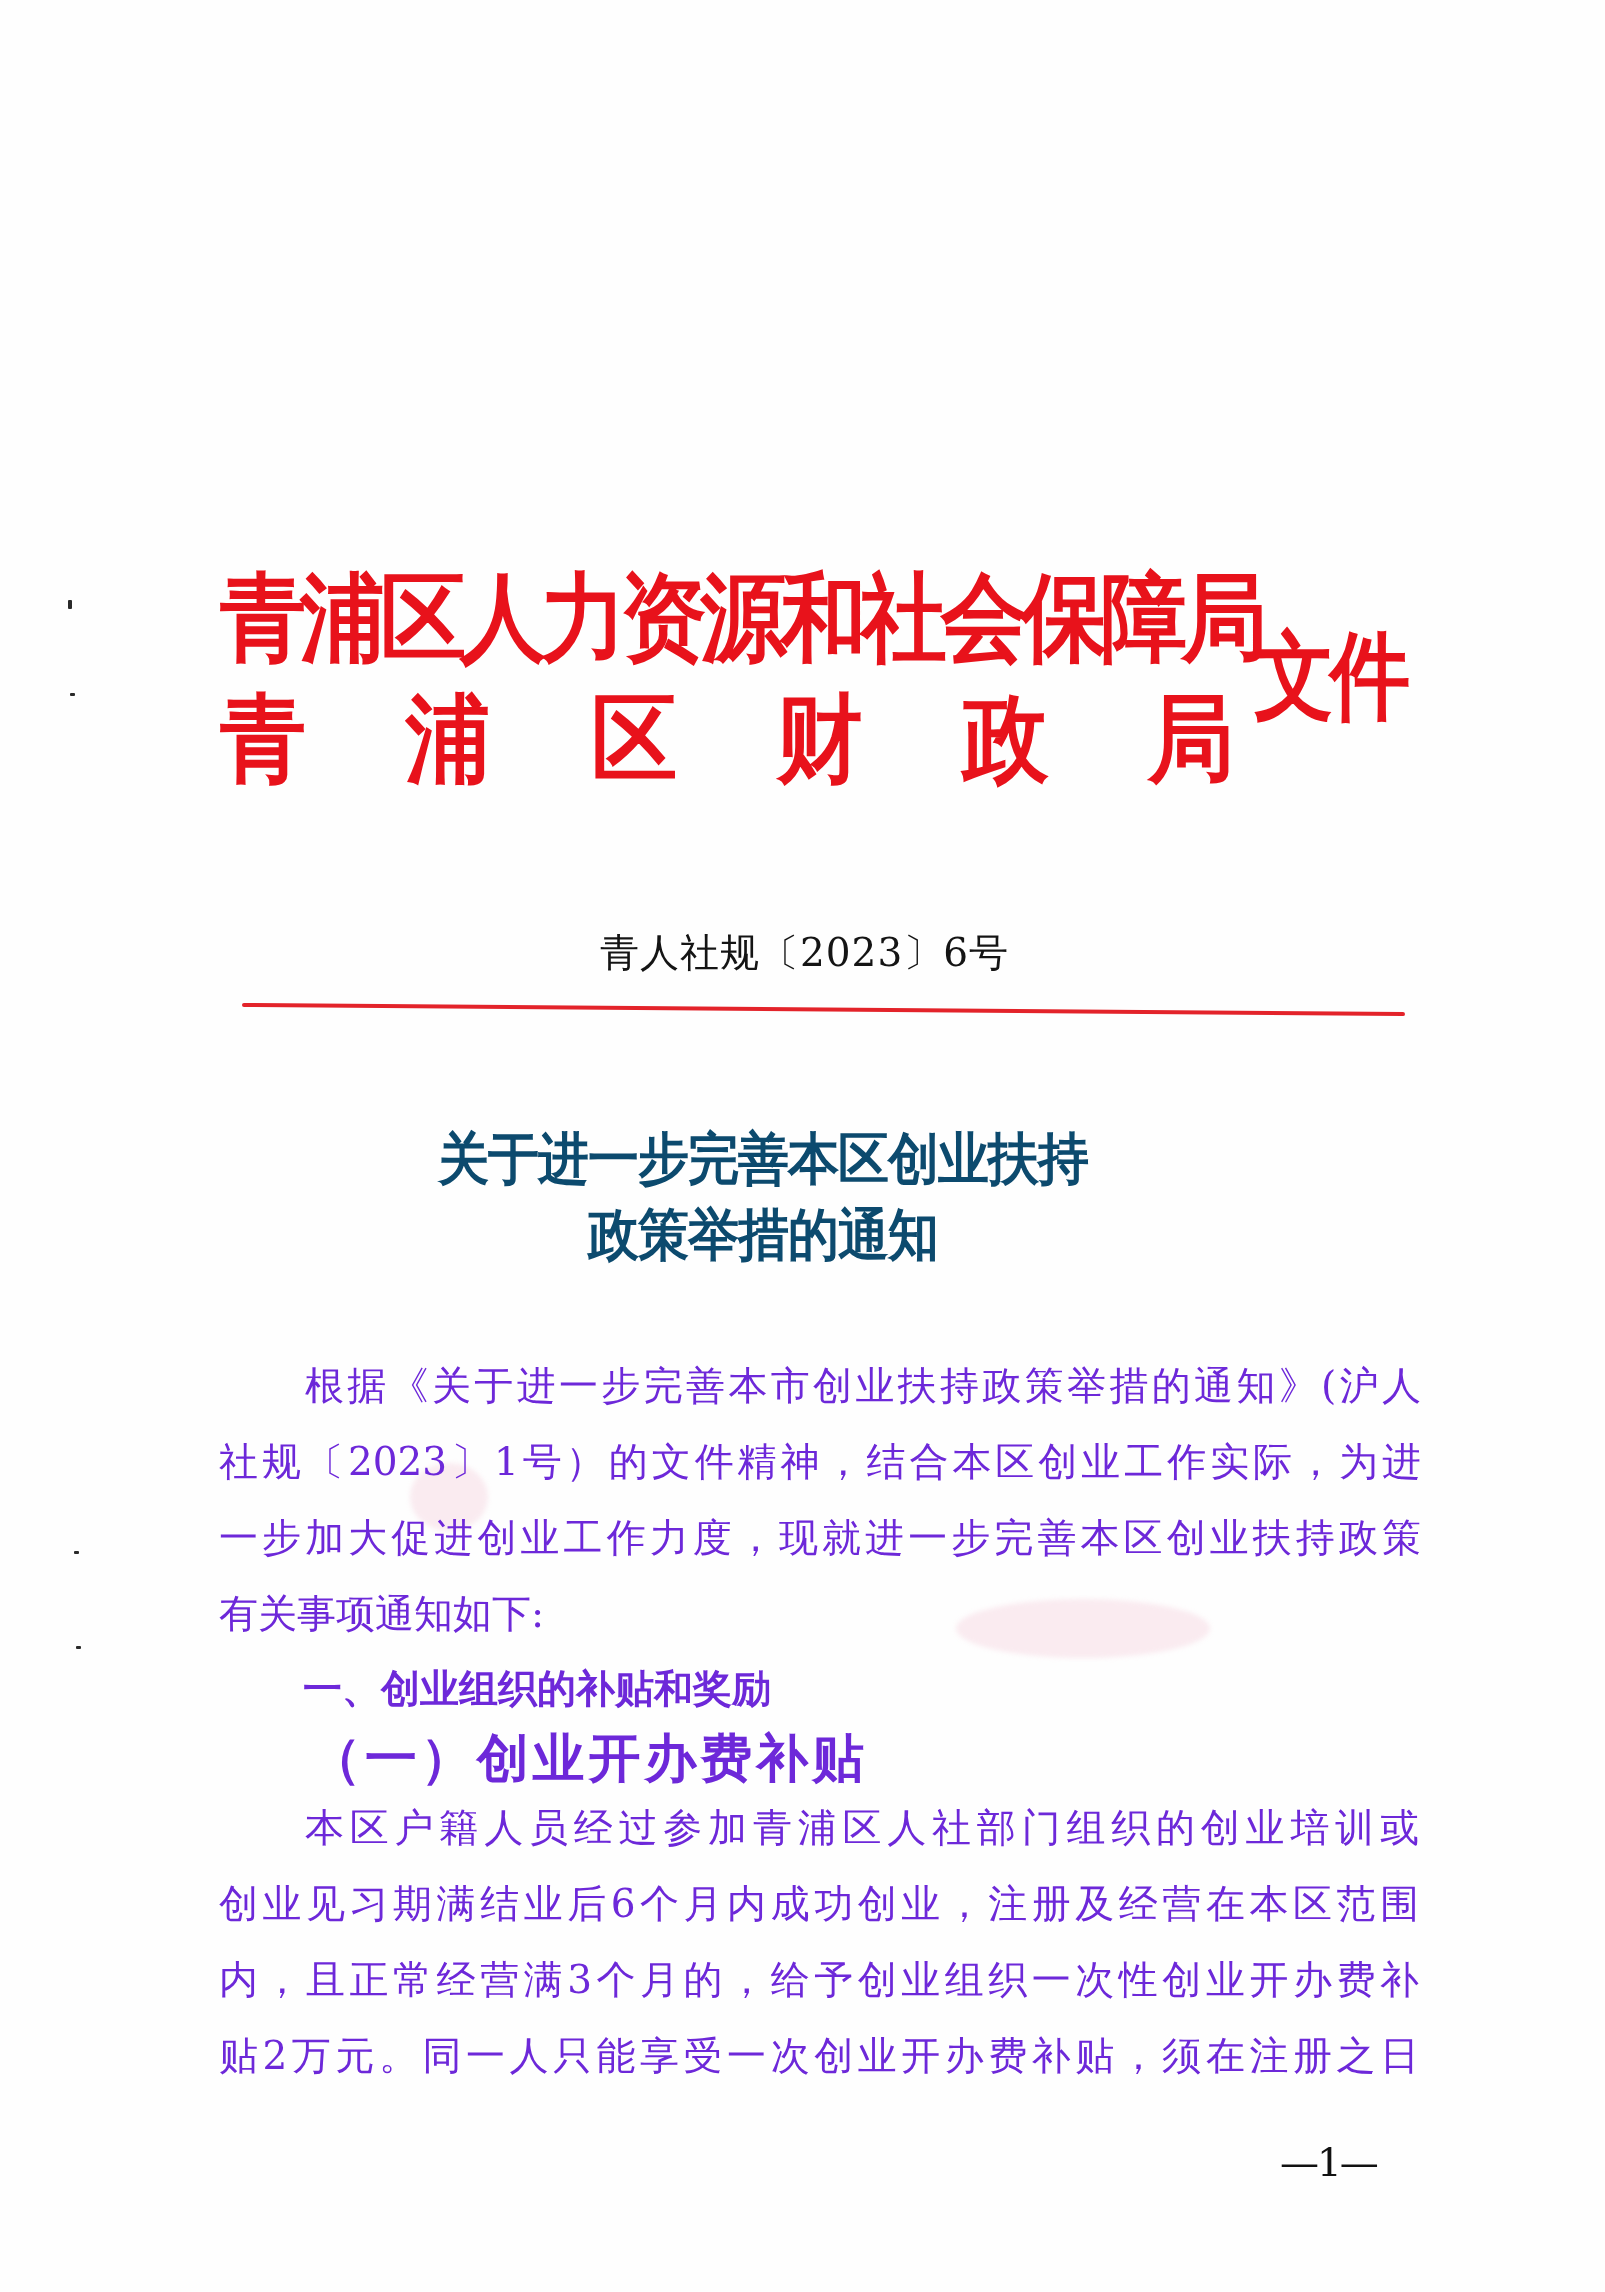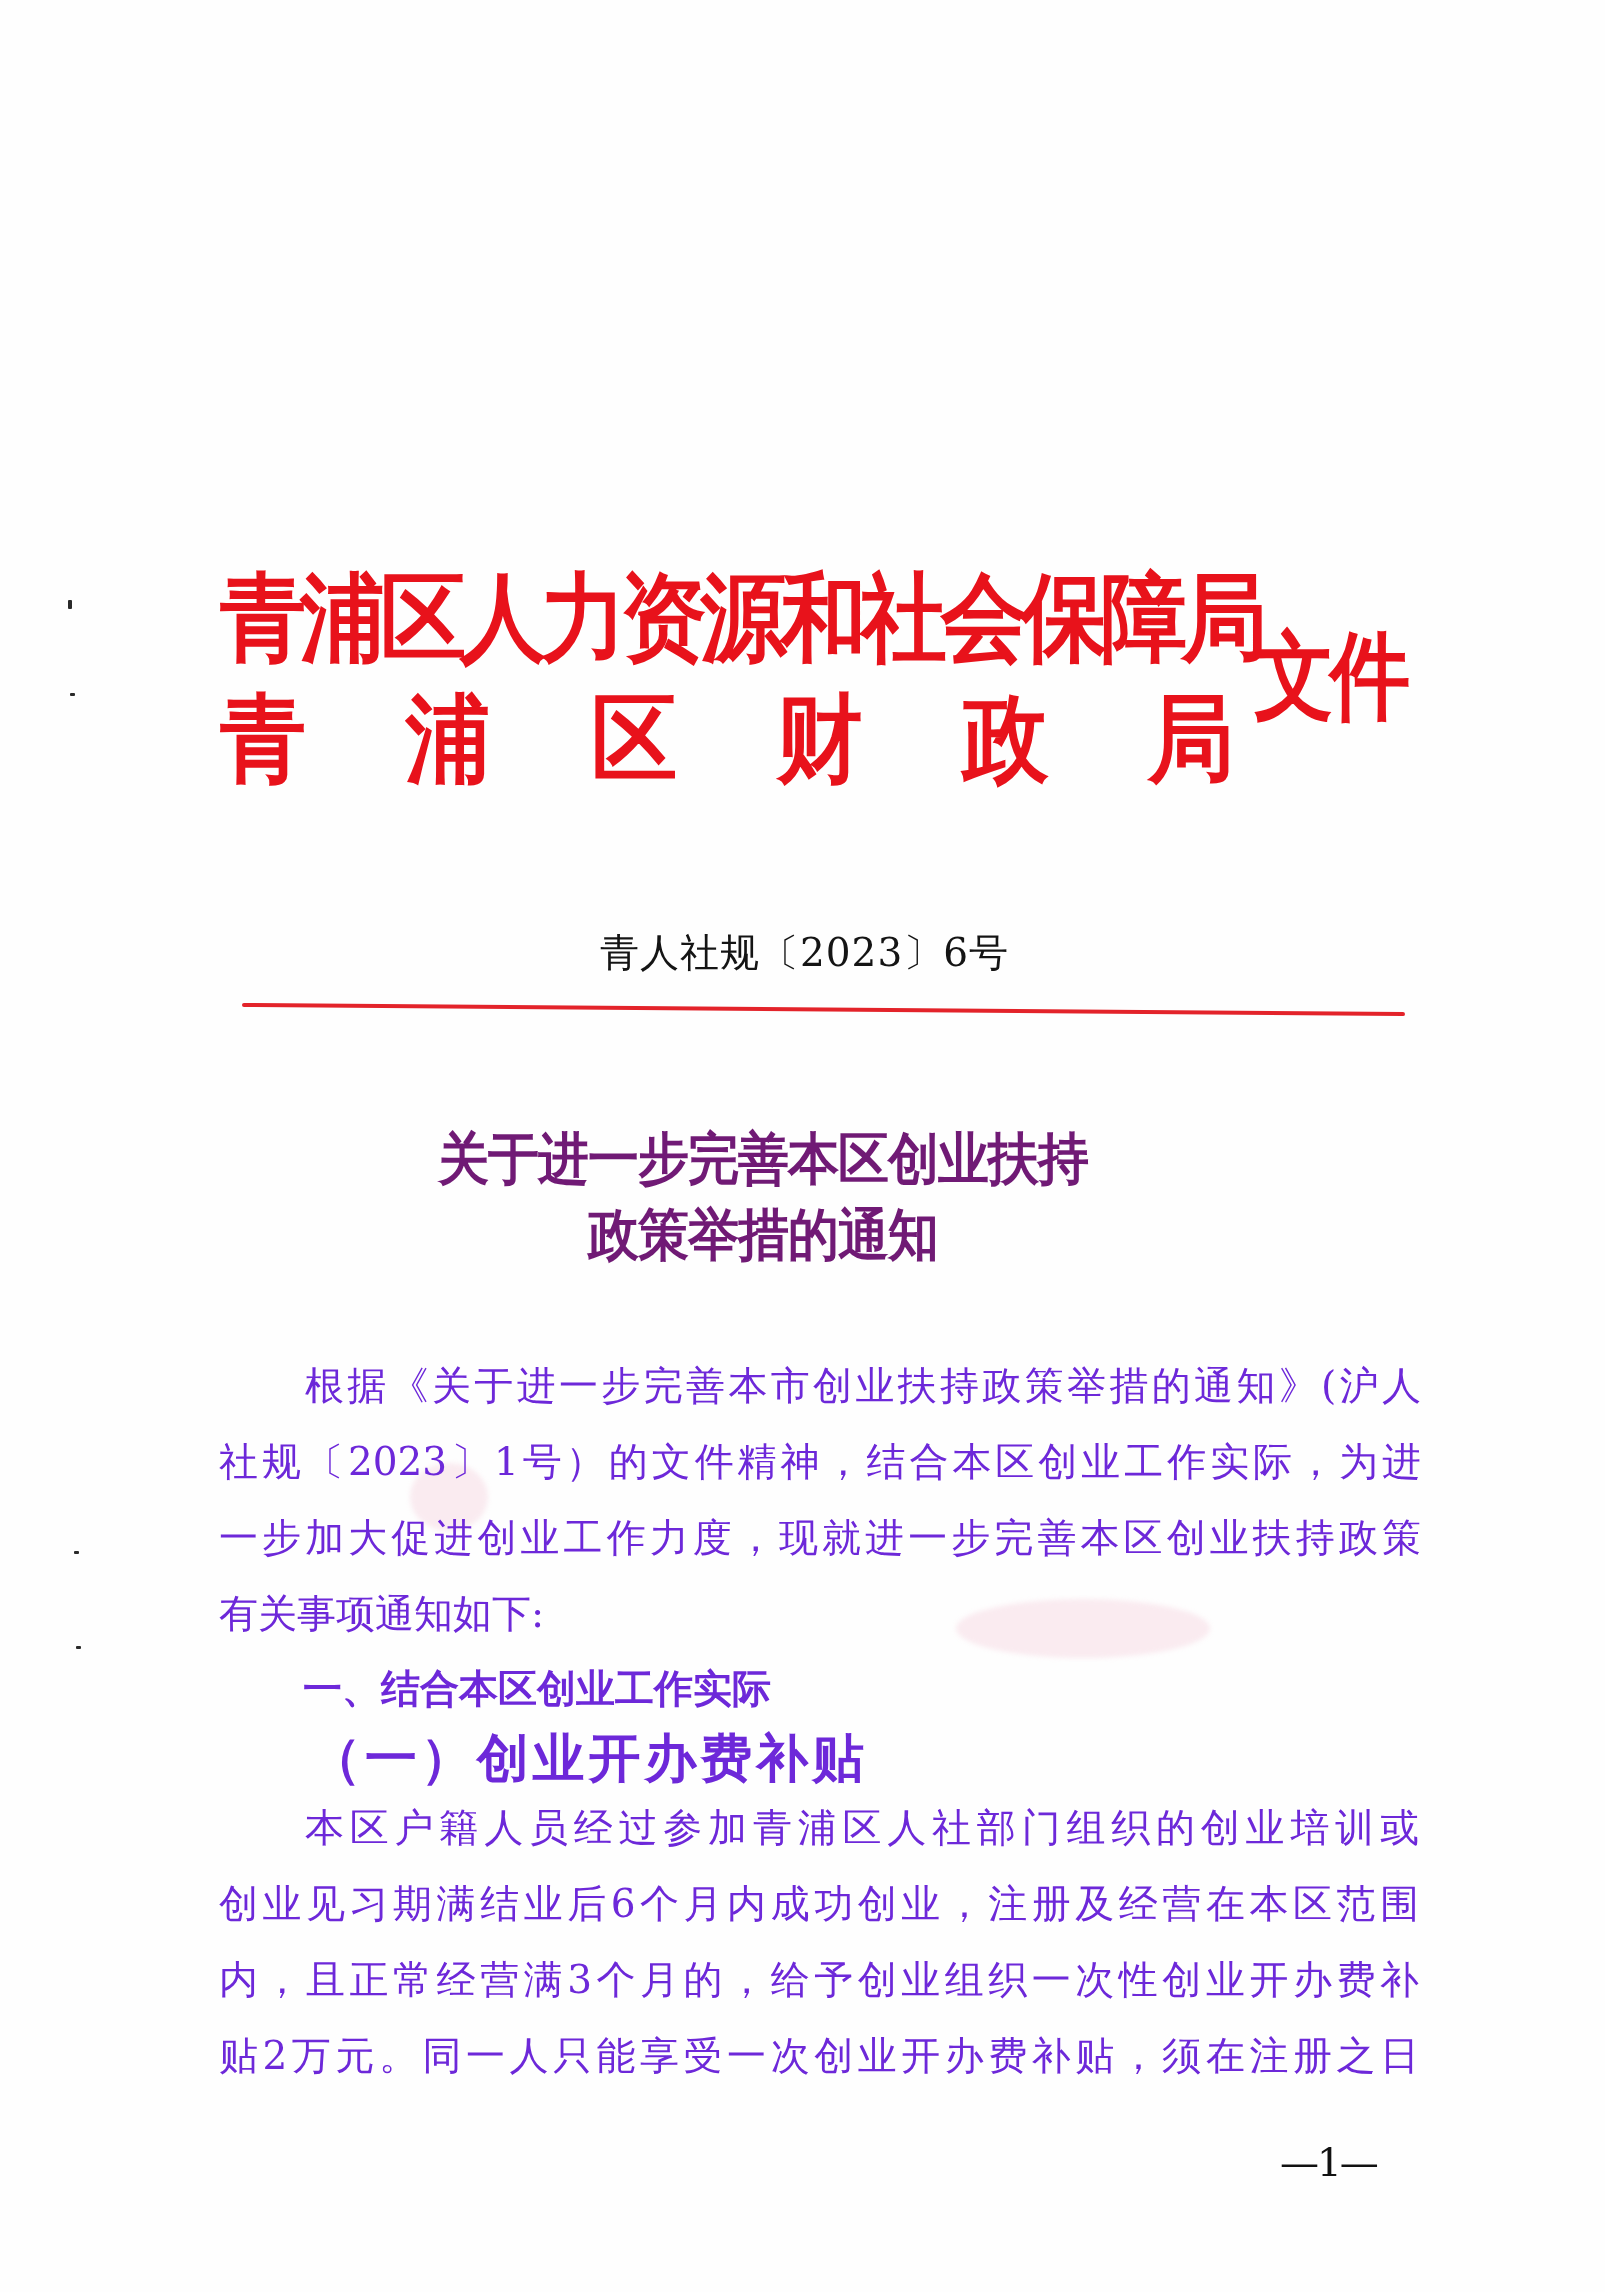--- a/index.html
+++ b/index.html
@@ -17,21 +17,21 @@
                  font-weight: bold; color: #e8121b; font-size: 80px; line-height: 98px; letter-spacing: -3.9px;
                  transform: scaleY(1.2); transform-origin: left top; white-space: nowrap; }
 
     .doc-number { position: absolute; left: 0; width: 1605px; top: 925px; text-align: center;
                   font-family: "DejaVu Serif", "Liberation Serif", serif; font-size: 39px; line-height: 55px;
                   color: #141414; letter-spacing: 1px; padding-left: 4px; box-sizing: border-box; }
     .red-rule { position: absolute; left: 242px; top: 1003px; width: 1163px; height: 3.9px; background: #e3232a;
                 transform: rotate(0.45deg); transform-origin: left center; border-radius: 2px; }
 
     .title { position: absolute; left: 0; width: 1497px; top: 1120px; text-align: center;
-             font-family: "DejaVu Serif", "Liberation Serif", serif; font-weight: bold; color: #701a75;
+             font-family: "DejaVu Serif", "Liberation Serif", serif; font-weight: bold; color: #0c4a6e;
              font-size: 51px; line-height: 76px; letter-spacing: -1px; padding-left: 29px; box-sizing: border-box; }
     .title div { transform: scaleY(1.1); }
 
     .body { position: absolute; left: 219px; top: 1348px; width: 1202px;
             font-family: "DejaVu Serif", "Liberation Serif", serif; font-size: 39px; color: #6d28d9; }
     .line { height: 76px; line-height: 76px; white-space: nowrap; text-align: justify; text-align-last: justify; }
     .line.last { text-align-last: left; }
     .indent { padding-left: 86px; }
     .h1 { font-family: "DejaVu Sans", "Liberation Sans", sans-serif; font-weight: bold; font-size: 39px;
           padding-left: 84px; letter-spacing: 0px; text-align: left; text-align-last: left; height: 74px; line-height: 74px; }
@@ -78,21 +78,21 @@
     <div>政策举措的通知</div>
   </div>
 
   <div class="body">
     <div class="para1">
       <div class="line indent">根据《关于进一步完善本市创业扶持政策举措的通知》(沪人</div>
       <div class="line">社规〔2023〕1号）的文件精神，结合本区创业工作实际，为进</div>
       <div class="line">一步加大促进创业工作力度，现就进一步完善本区创业扶持政策</div>
       <div class="line last">有关事项通知如下:</div>
     </div>
-    <div class="line h1">一、结合本区创业工作实际</div>
+    <div class="line h1">一、创业组织的补贴和奖励</div>
     <div class="line h2">（一）创业开办费补贴</div>
     <div class="para2">
       <div class="line indent">本区户籍人员经过参加青浦区人社部门组织的创业培训或</div>
       <div class="line">创业见习期满结业后6个月内成功创业，注册及经营在本区范围</div>
       <div class="line">内，且正常经营满3个月的，给予创业组织一次性创业开办费补</div>
       <div class="line">贴2万元。同一人只能享受一次创业开办费补贴，须在注册之日</div>
     </div>
   </div>
 
   <div class="page-number">—1—</div>

